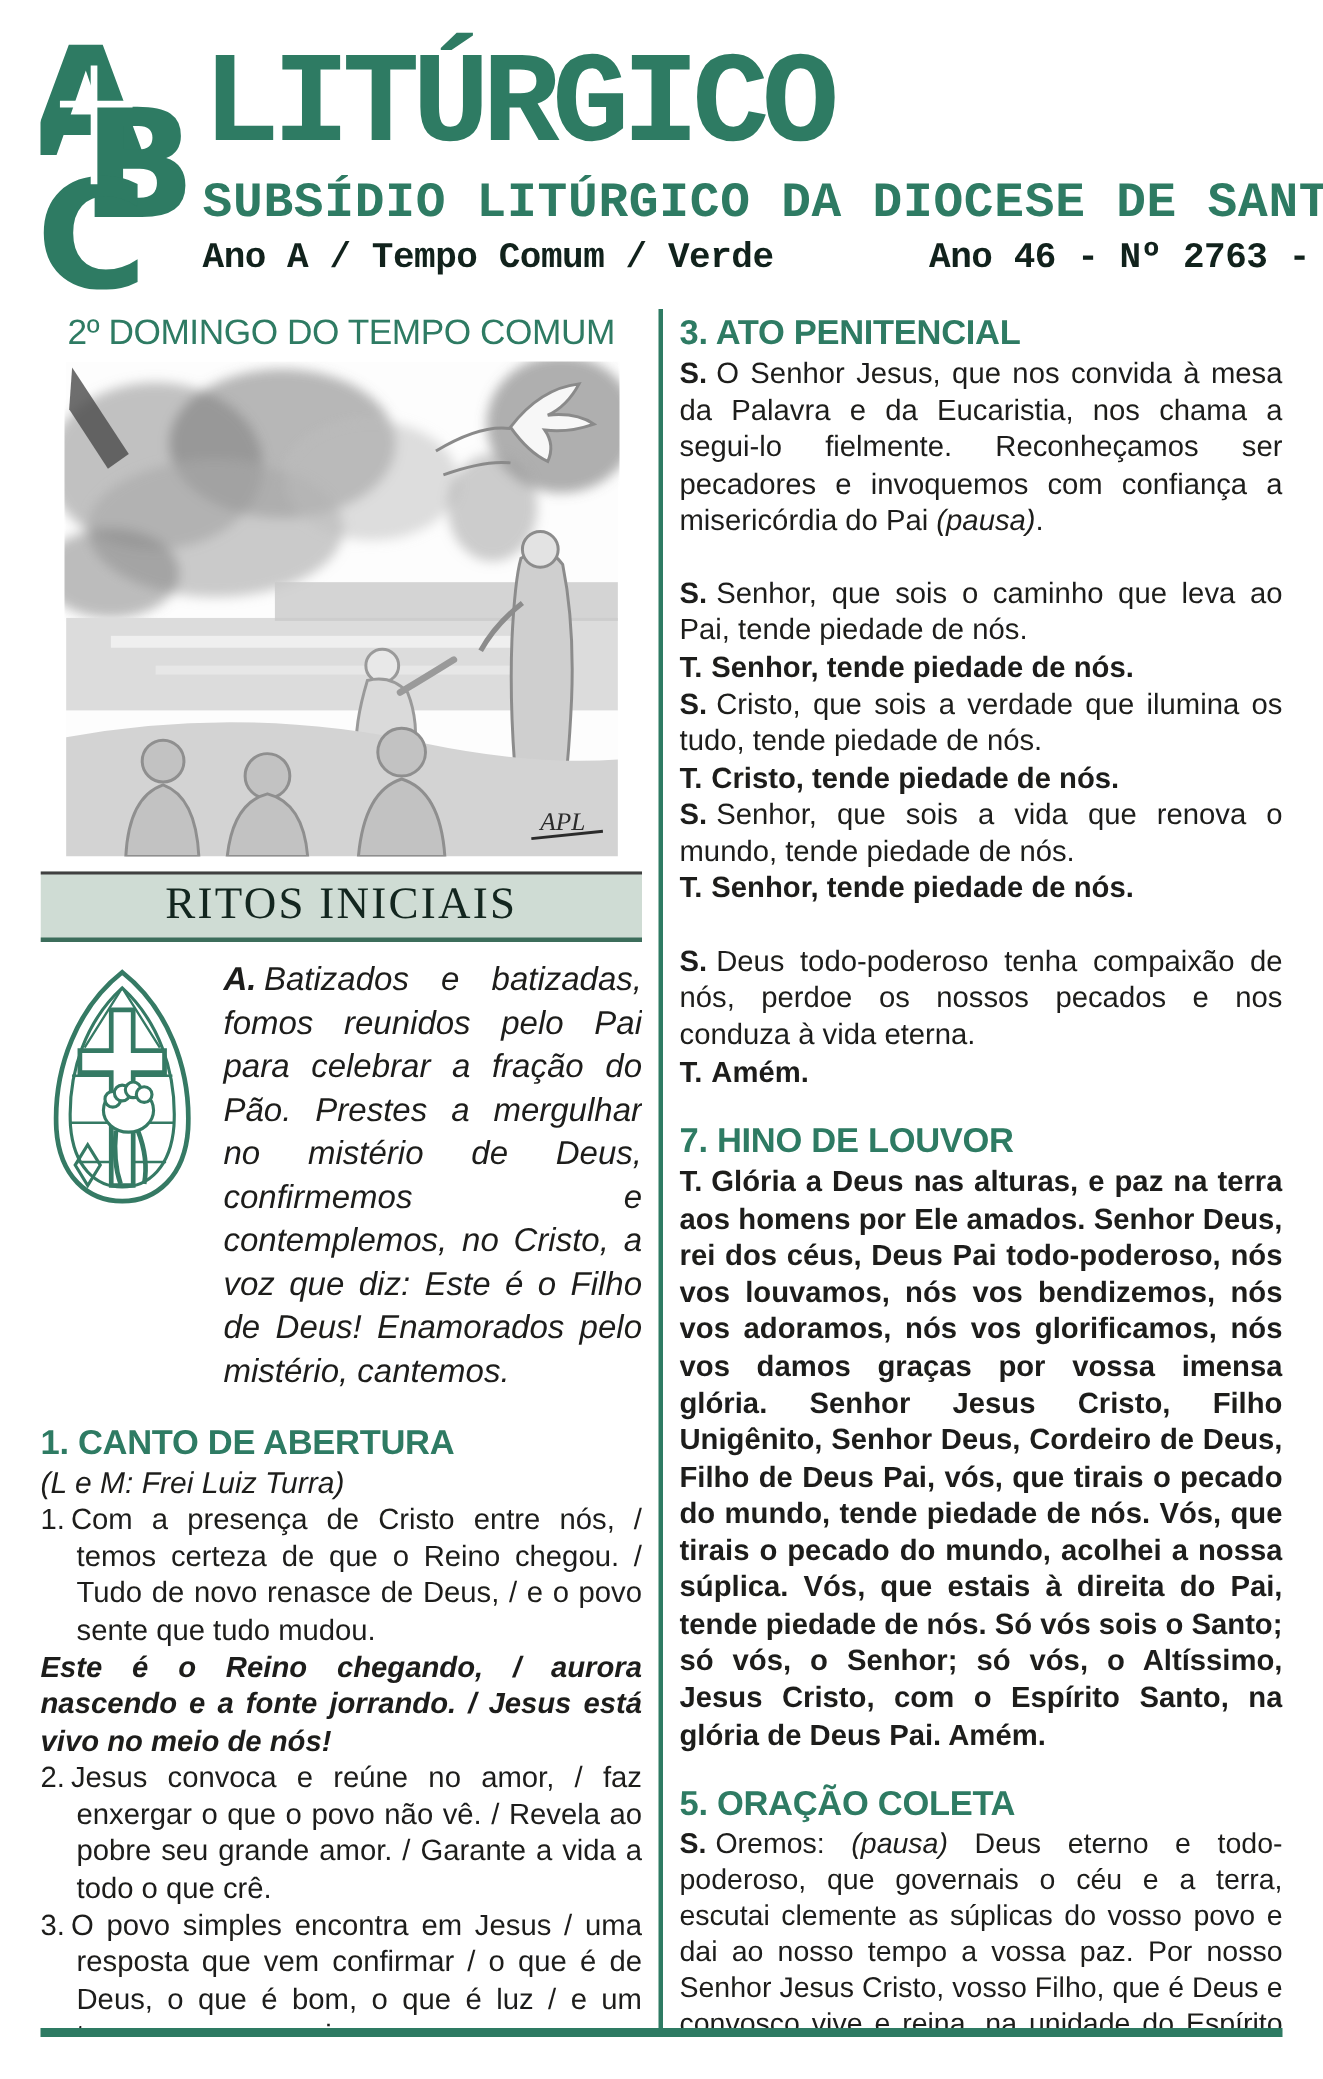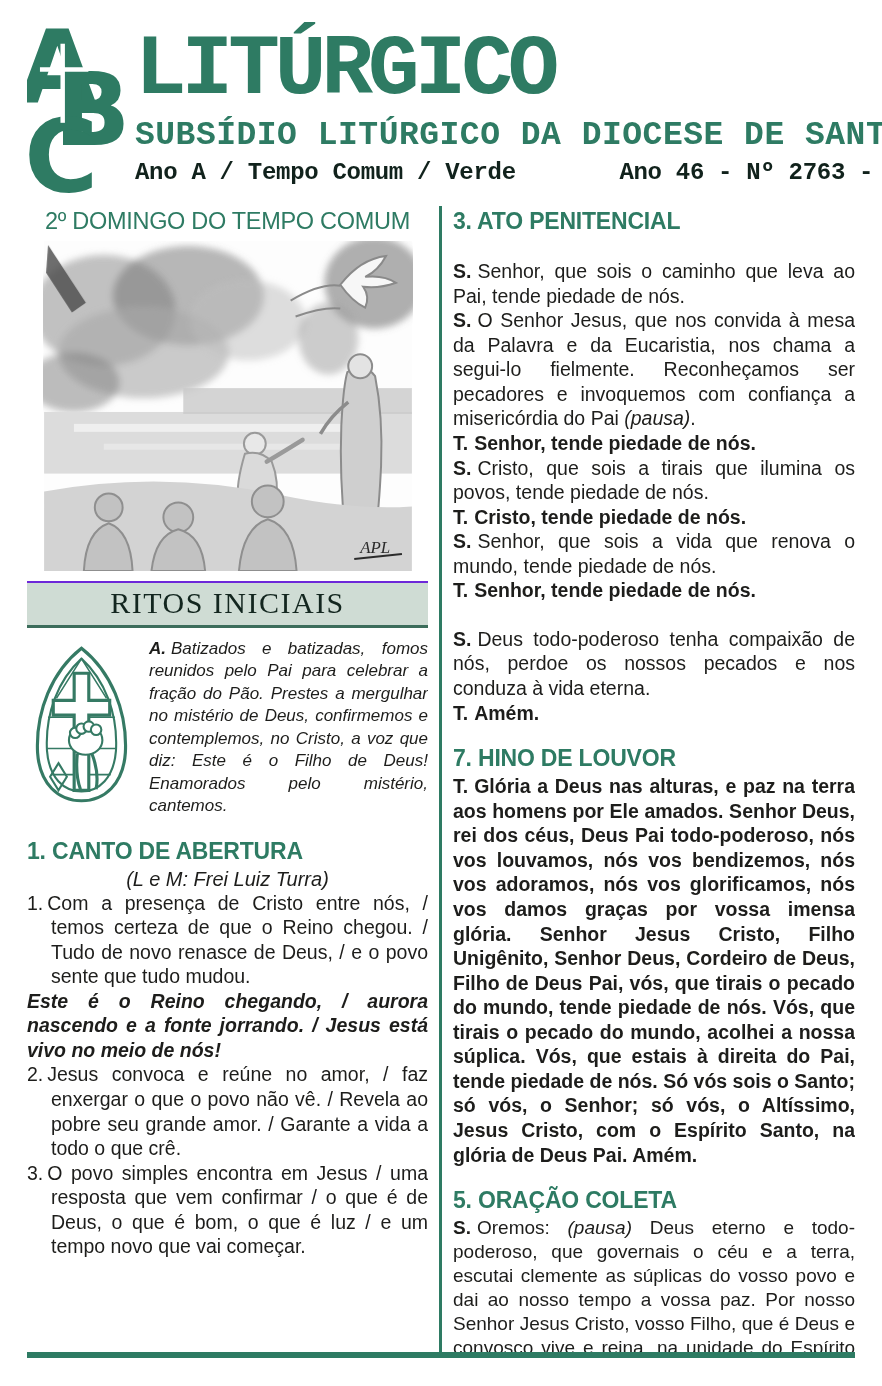--- a/index.html
+++ b/index.html
@@ -51,41 +51,41 @@
     text-align:center;color:var(--teal);font-weight:normal;
     font-size:23.5px;letter-spacing:-.3px;margin:2px 0 6px 0;
   }
   .sec-head{
     color:var(--teal);font-weight:bold;font-size:23px;
     letter-spacing:-.2px;margin:20px 0 2px 0;
   }
   .sec-head.first{margin-top:2px;}
   .banner{
     background:var(--banner-bg);
-    border-top:2px solid #6d28d9;
+    border-top:2px solid #404040;
     border-bottom:3px solid #3c6d5b;
     text-align:center;
     font-family:"Liberation Serif",serif;
     font-size:30px;letter-spacing:1.5px;color:#13261f;
     padding:3px 0 5px 0;
     margin:8px 0 10px 0;
   }
   
   p.line{font-size:19.5px;line-height:1.26;text-align:justify;}
   p.line .pfx{font-weight:bold;margin-right:6px;}
   p.line.boldline{font-weight:bold;}
   p.gap{margin-top:24px;}
   .intro-flex{display:flex;margin:8px 0 4px 0;}
   .intro-flex .icon-box{flex:0 0 118px;padding-top:6px;}
   .intro-text{
-    flex:1;font-style:italic;font-size:17px;line-height:1.32;
+    flex:1;font-style:italic;font-size:22px;line-height:1.32;
     text-align:justify;padding-left:4px;
   }
   .intro-text .pfx{font-weight:bold;margin-right:5px;}
-  .credit{font-style:italic;font-size:20px;text-align:center;line-height:1.2;margin-top:1px;}
+  .credit{font-style:italic;font-size:20px;text-align:left;line-height:1.2;margin-top:1px;}
   p.verse{
     font-size:19.5px;line-height:1.26;text-align:justify;
     padding-left:24px;text-indent:-24px;
   }
   p.verse .vnum{margin-right:4px;}
   p.refrain{
     font-size:19.5px;line-height:1.26;text-align:justify;
     font-weight:bold;font-style:italic;
   }
   .illu{display:block;margin:4px auto 10px auto;}
@@ -256,25 +256,25 @@
       <p class="verse"><span class="vnum">2.</span><span>Jesus convoca e reúne no amor, / faz enxergar o que o povo não vê. / Revela ao pobre seu grande amor. / Garante a vida a todo o que crê.</span></p>
       <p class="verse"><span class="vnum">3.</span><span>O povo simples encontra em Jesus / uma resposta que vem confirmar / o que é de Deus, o que é bom, o que é luz / e um tempo novo que vai começar.</span></p>
 
     </div>
 
     <div class="divider"></div>
 
     <div class="col" style="flex:1;width:auto;">
 
       <div class="sec-head first">3. ATO PENITENCIAL</div>
+      <p class="line"><span class="pfx">S.</span><span>O Senhor Jesus, que nos convida à mesa da Palavra e da Eucaristia, nos chama a segui-lo fielmente. Reconheçamos ser pecadores e invoquemos com confiança a misericórdia do Pai </span><span class="pausa">(pausa)</span><span>.</span></p>
+
       <p class="line gap"><span class="pfx">S.</span><span>Senhor, que sois o caminho que leva ao Pai, tende piedade de nós.</span></p>
-
-      <p class="line"><span class="pfx">S.</span><span>O Senhor Jesus, que nos convida à mesa da Palavra e da Eucaristia, nos chama a segui-lo fielmente. Reconheçamos ser pecadores e invoquemos com confiança a misericórdia do Pai </span><span class="pausa">(pausa)</span><span>.</span></p>
       <p class="line boldline"><span class="pfx">T.</span><span>Senhor, tende piedade de nós.</span></p>
-      <p class="line"><span class="pfx">S.</span><span>Cristo, que sois a tirais que ilumina os povos, tende piedade de nós.</span></p>
+      <p class="line"><span class="pfx">S.</span><span>Cristo, que sois a verdade que ilumina os tudo, tende piedade de nós.</span></p>
       <p class="line boldline"><span class="pfx">T.</span><span>Cristo, tende piedade de nós.</span></p>
       <p class="line"><span class="pfx">S.</span><span>Senhor, que sois a vida que renova o mundo, tende piedade de nós.</span></p>
       <p class="line boldline"><span class="pfx">T.</span><span>Senhor, tende piedade de nós.</span></p>
 
       <p class="line gap"><span class="pfx">S.</span><span>Deus todo-poderoso tenha compaixão de nós, perdoe os nossos pecados e nos conduza à vida eterna.</span></p>
       <p class="line boldline"><span class="pfx">T.</span><span>Amém.</span></p>
 
       <div class="sec-head">7. HINO DE LOUVOR</div>
       <p class="line hino-text"><span class="pfx">T.</span><span>Glória a Deus nas alturas, e paz na terra aos homens por Ele amados. Senhor Deus, rei dos céus, Deus Pai todo-poderoso, nós vos louvamos, nós vos bendizemos, nós vos adoramos, nós vos glorificamos, nós vos damos graças por vossa imensa glória. Senhor Jesus Cristo, Filho Unigênito, Senhor Deus, Cordeiro de Deus, Filho de Deus Pai, vós, que tirais o pecado do mundo, tende piedade de nós. Vós, que tirais o pecado do mundo, acolhei a nossa súplica. Vós, que estais à direita do Pai, tende piedade de nós. Só vós sois o Santo; só vós, o Senhor; só vós, o Altíssimo, Jesus Cristo, com o Espírito Santo, na glória de Deus Pai. Amém.</span></p>
 

